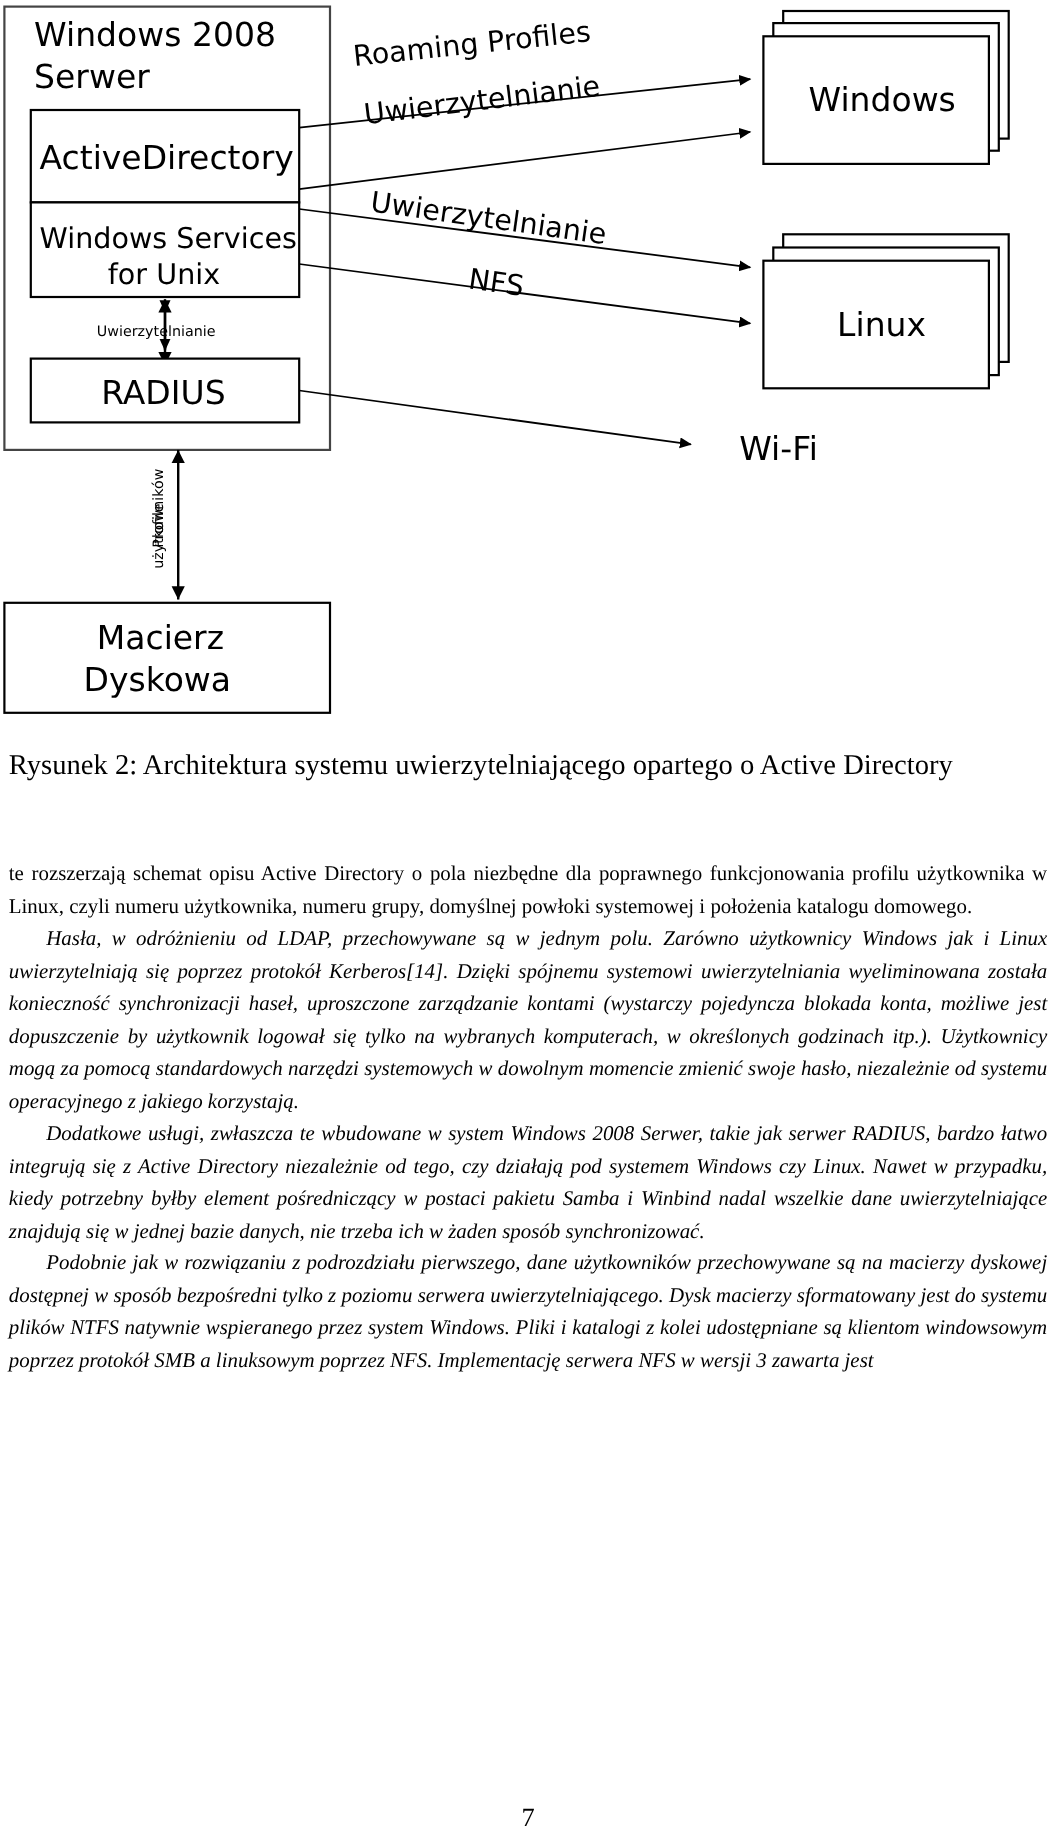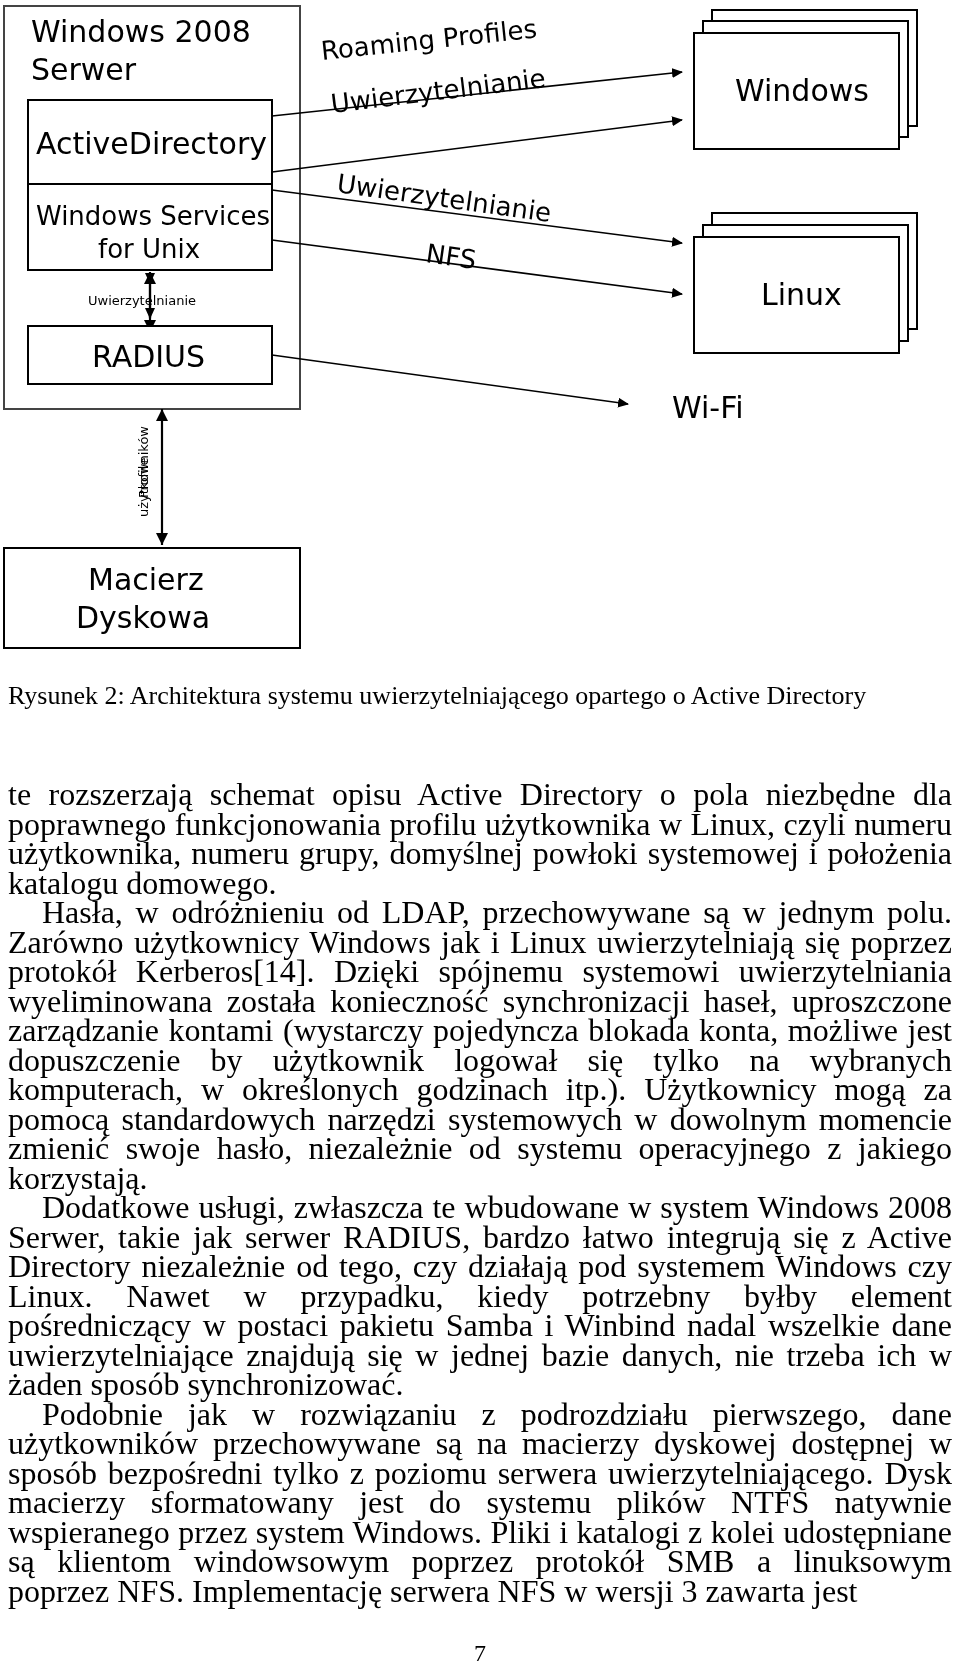--- a/index.html
+++ b/index.html
@@ -64,31 +64,32 @@
     font-size: 26px;
     line-height: 36px;
     text-align: justify;
     text-align-last: left;
   }
   #bodytext {
     position: absolute;
     left: 8px;
     top: 780px;
     width: 944px;
-    font-size: 32px;
+    font-size: 19px;
     line-height: 29.5px;
   }
   #bodytext p {
     margin: 0;
     text-align: justify;
     text-align-last: left;
     text-indent: 0;
   }
   #bodytext p.indent {
     text-indent: 34px;
+    font-style: italic;
   }
   #pagenum {
     position: absolute;
     left: 0;
     top: 1640px;
     width: 960px;
     text-align: center;
     font-size: 24px;
   }
 </style>

